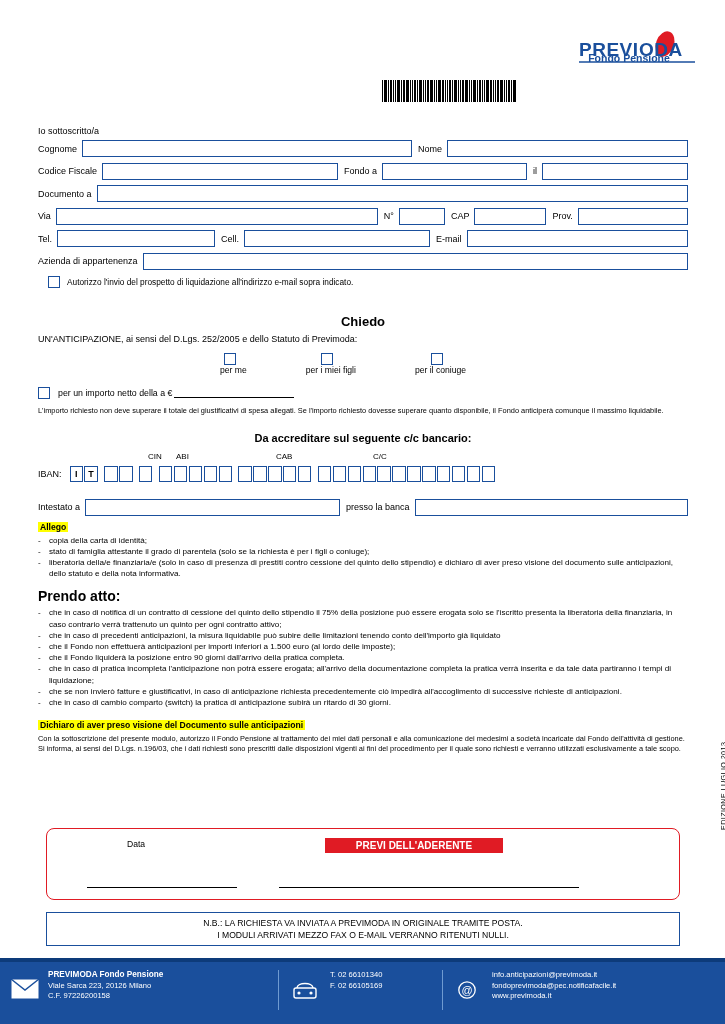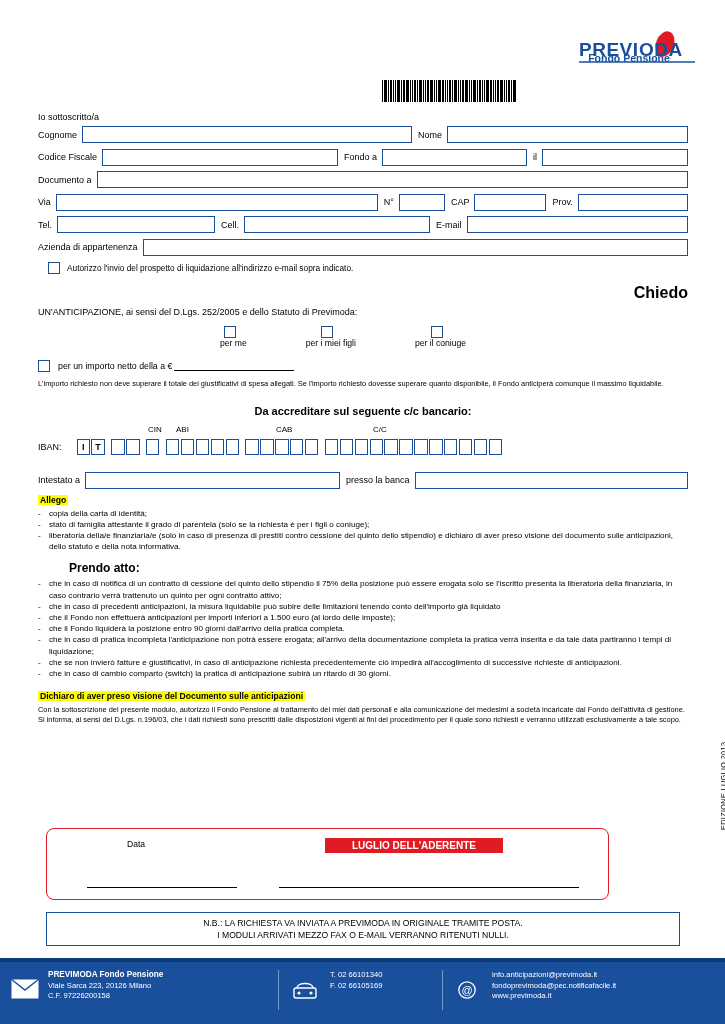--- a/index.html
+++ b/index.html
@@ -26,73 +26,73 @@
   .title-box .t { font-size:14.5px; line-height:17px; font-weight:400; padding:0 10px;}
   .barcode { position:absolute; left:382px; top:80px; width:136px; height:22px; }
   .barcode i {
     display:inline-block; background:#000; height:22px; margin-right:1px; vertical-align:top;
   }
   .logo { position:absolute; right:36px; top:30px; width:120px; text-align:center; }
   .logo .fp { color:#1a4f9c; font-weight:bold; font-size:10.5px; margin-top:22px;}
   .logo svg { position:absolute; left:8px; top:-2px; }
 
   
-  .form { position:absolute; left:38px; top:112px; width:650px; }
+  .form { position:absolute; left:38px; top:126px; width:650px; }
   .lbl { font-size:9px; color:#000; white-space:nowrap; }
   .row { display:flex; align-items:center; margin-bottom:5.5px; height:17px; }
   .row .lbl { margin-right:5px; }
   .fld {
     border:1px solid #1a4f9c; height:17px; background:#fff; flex:0 0 auto;
   }
   .fld.grow { flex:1 1 auto; }
   .sep { width:6px; flex:0 0 auto; }
 
   .io { font-size:9px; margin-bottom:4px; }
 
   .chk {
     width:12px; height:12px; border:1.6px solid #1a4f9c; display:inline-block;
     vertical-align:middle; background:#fff;
   }
   .chkrow { display:flex; align-items:center; margin:6px 0 0 10px; }
   .chkrow .lbl { margin-left:7px; font-size:8.3px;}
 
-  .chiedo { text-align:right; font-weight:bold; font-size:16px; margin-top:10px;}
+  .chiedo { text-align:center; font-weight:bold; font-size:13px; margin-top:26px;}
   .sub { font-size:9px; margin-top:5px; }
 
   .opts { display:flex; margin-top:9px; padding-left:175px; }
   .opt { display:flex; align-items:center; margin-right:52px;flex-direction:column; }
   .opt .lbl { margin-left:7px; font-size:8.6px; }
 
   .importo { display:flex; align-items:center; margin-top:12px; }
   .importo .lbl { margin-left:8px; font-size:8.8px; }
   .dotline { display:inline-block; border-bottom:1px solid #000; width:120px; height:10px; margin-left:2px;}
 
   .note { font-size:7.4px; line-height:10px; margin-top:7px; color:#000; }
 
   .accredit { text-align:center; font-weight:bold; font-size:11px; margin-top:16px;}
 
   .ibanhdr { position:relative; height:13px; margin-top:8px; font-size:8px; }
   .ibanhdr span { position:absolute; }
   .ibanrow { display:flex; align-items:center; margin-top:1px;}
-  .ibanrow .lbl { font-size:9px; margin-right:15px;}
+  .ibanrow .lbl { font-size:9px; margin-right:8px;}
   .cell { width:13.4px; height:16px; border:1px solid #1a4f9c; margin-right:1.5px; font-size:9px;
           text-align:center; line-height:15px; font-weight:bold;}
   .gap { width:5px; }
 
   
   .hl { background:#ffff00; font-weight:bold; font-size:8.6px; display:inline-block; padding:0 2px;}
   .bullets { font-size:8.1px; line-height:11.2px; margin-top:3px; }
   .bullets div { display:flex; }
   .bullets .d { width:11px; flex:0 0 11px;}
-  .bold-h { font-weight:bold; font-size:12px; margin-top:9px;margin-left:31px;}
+  .bold-h { font-weight:bold; font-size:14px; margin-top:9px;}
   .small-p { font-size:7.4px; line-height:10px; margin-top:4px; }
 
   
   .signbox {
-    position:absolute; left:46px; top:828px; width:563px; height:72px;
+    position:absolute; left:46px; top:828px; width:634px; height:72px;
     border:1.6px solid #e01b24; border-radius:8px;
   }
   .firma {
     position:absolute; left:278px; top:9px; width:178px; height:15px;
     background:#e01b24; color:#fff; font-weight:bold; font-size:10px;
     text-align:center; line-height:15px;
   }
   .datalbl { position:absolute; left:80px; top:10px; font-size:8.6px;}
   .sigline1 { position:absolute; left:40px; top:58px; width:150px; border-bottom:1px solid #000;}
   .sigline2 { position:absolute; left:232px; top:58px; width:300px; border-bottom:1px solid #000;}
@@ -339,21 +339,21 @@
       </div>
 
     <div style="margin-top:12px">
       <span class="hl">Dichiaro di aver preso visione del Documento sulle anticipazioni</span>
     </div>
     <div class="small-p">Con la sottoscrizione del presente modulo, autorizzo il Fondo Pensione al trattamento dei miei dati personali e alla comunicazione dei medesimi a società incaricate dal Fondo dell'attività di gestione. Si informa, ai sensi del D.Lgs. n.196/03, che i dati richiesti sono prescritti dalle disposizioni vigenti ai fini del procedimento per il quale sono richiesti e verranno utilizzati esclusivamente a tale scopo.</div>
   </div>
 
   <div class="signbox">
     <div class="datalbl">Data</div>
-    <div class="firma">LUGLIO DELL'ADERENTE</div>
+    <div class="firma">PREVI DELL'ADERENTE</div>
     <div class="sigline1"></div>
     <div class="sigline2"></div>
   </div>
 
   <div class="nb">
     <div>N.B.: LA RICHIESTA VA INVIATA A PREVIMODA IN ORIGINALE TRAMITE POSTA.</div>
     <div>I MODULI ARRIVATI MEZZO FAX O E-MAIL VERRANNO RITENUTI NULLI.</div>
   </div>
 
   <div class="side">EDIZIONE LUGLIO 2013</div>

